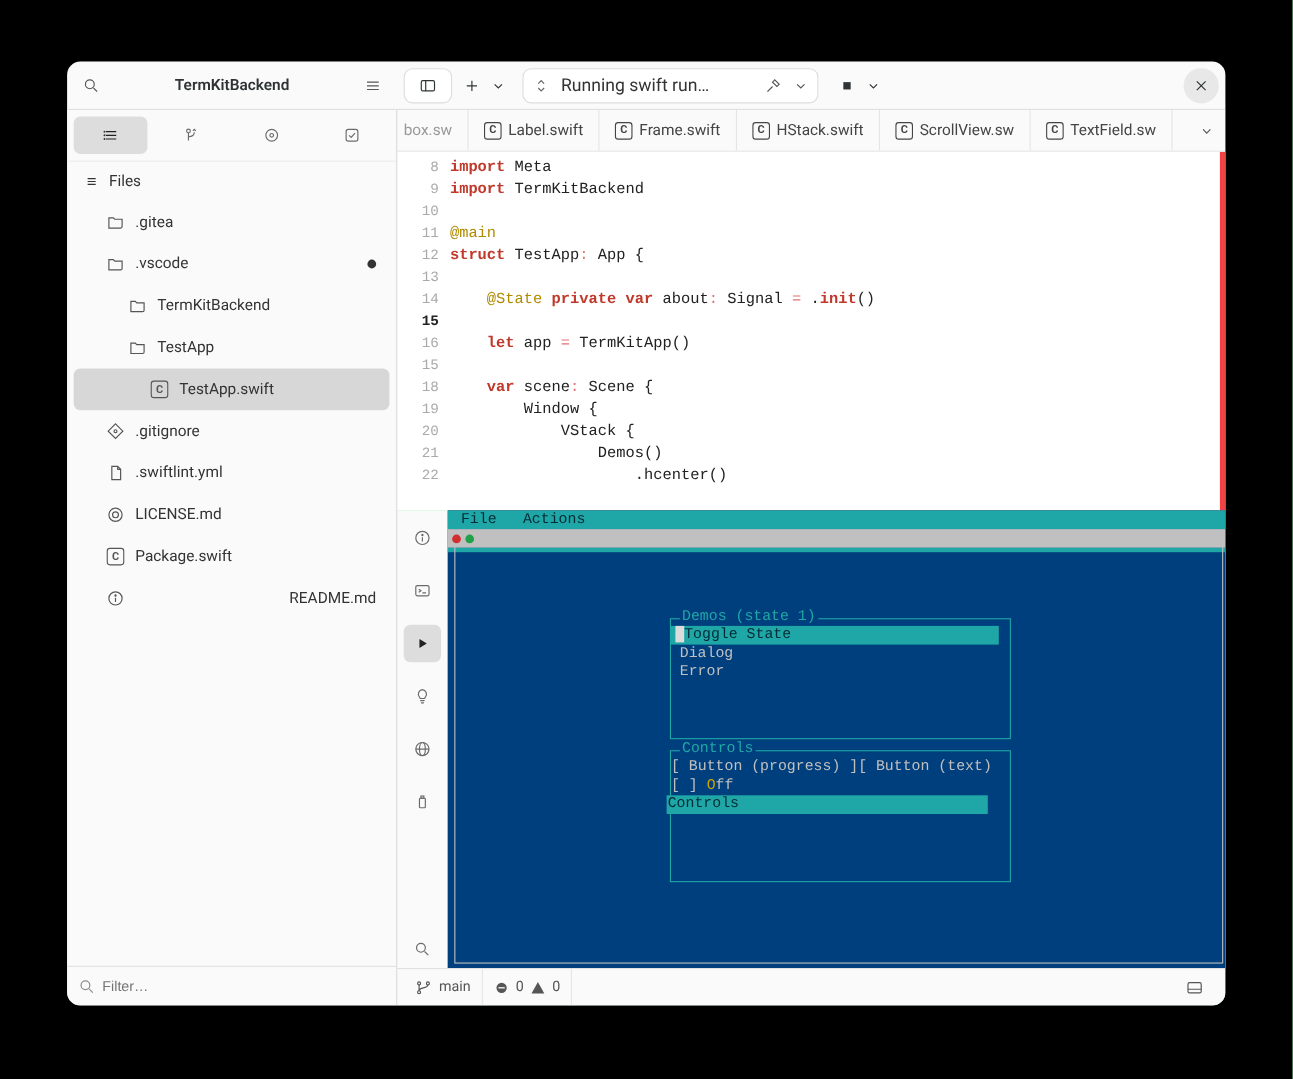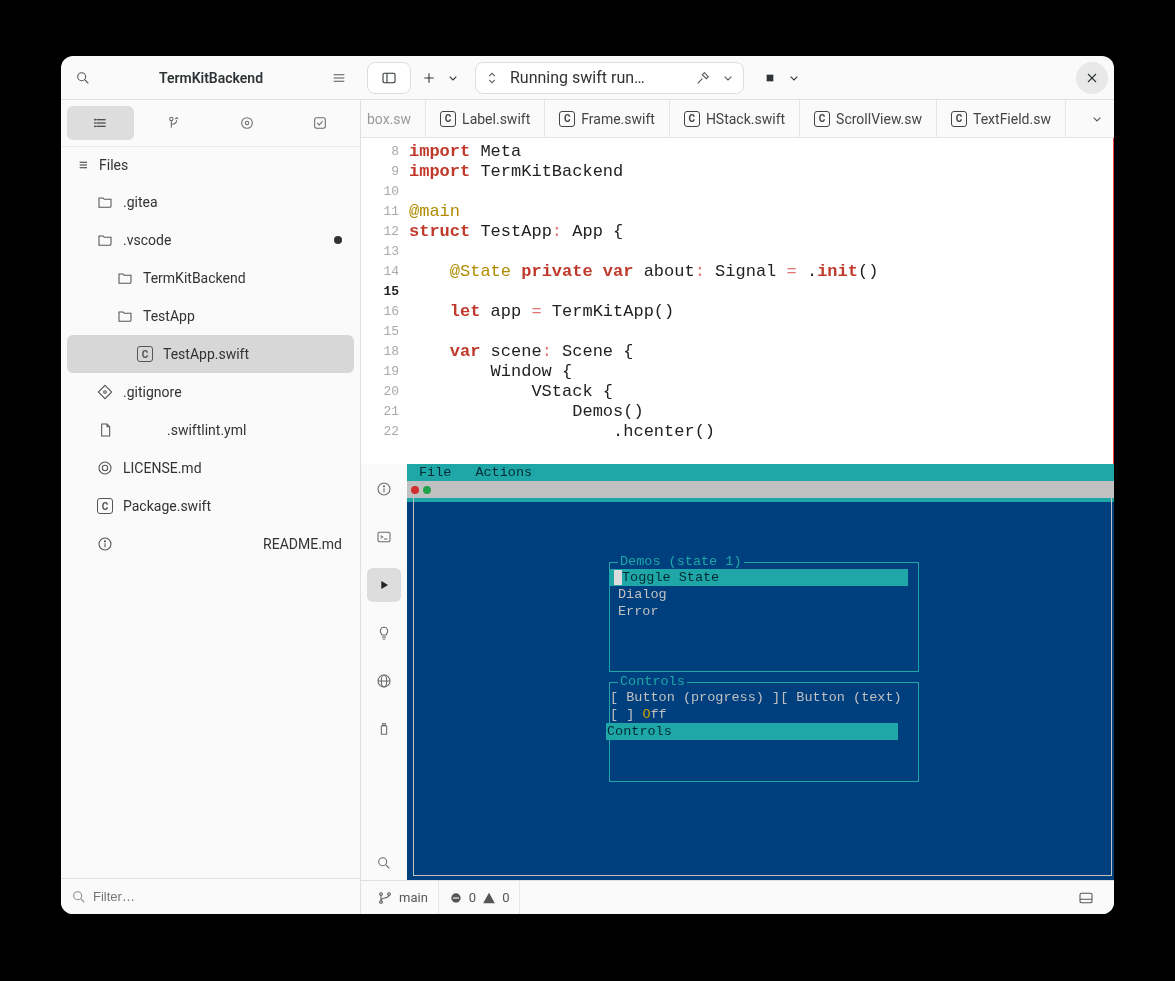--- a/index.html
+++ b/index.html
@@ -105,22 +105,22 @@
   }
 
   .editor-area {
     flex:1; display:flex; overflow:hidden; background:#fff; position:relative;
     font-family:"SFMono-Regular",Consolas,"Liberation Mono",Menlo,monospace;
   }
   .code-scroll { flex:1; display:flex; }
   .gutters { width:48px; text-align:right; color:#aaa; padding:4px 10px 4px 0; font-size:13px; line-height:20px; }
   .gutters .cur { color:#222; font-weight:600; }
   .code {
-    flex:1; padding:4px 0; font-size:17px; line-height:20px; white-space:pre; color:#222;
-    border-right:1px solid #ef4444;
+    flex:1; padding:4px 0; font-size:14px; line-height:20px; white-space:pre; color:#222;
+    border-right:5px solid #ef4444;
   }
   .k-red   { color:#c0392b; font-weight:600; }
   .k-at    { color:#b08b00; }
   .k-lightred { color:#e57373; }
 
   .terminal-wrap { display:flex; height:416px; border-top:0; }
   .term-rail {
     width:46px; background:#fafafa; border-right:0 solid #e0e0e0;
     display:flex; flex-direction:column; align-items:center; padding-top:8px; gap:14px;
     color:#6a6a6a;
@@ -349,21 +349,21 @@
           </div>
           <div class="tree-row" style="padding-left: 28px;">
             <span class="tree-icon">
               <svg class="ico" viewBox="0 0 24 24">
                 <path d="M12 2l10 10-10 10L2 12z"></path>
                 <circle cx="12" cy="12" r="2"></circle>
               </svg>
             </span>
             <span class="tree-label">.gitignore</span>
           </div>
-          <div class="tree-row" style="padding-left: 28px; gap: 44px;">
+          <div class="tree-row" style="padding-left: 28px;">
             <span class="tree-icon">
               <svg class="ico" viewBox="0 0 24 24">
                 <path d="M7 3h8l4 4v14H7z"></path>
                 <path d="M15 3v4h4"></path>
               </svg>
             </span>
             <span class="tree-label">.swiftlint.yml</span>
           </div>
           <div class="tree-row" style="padding-left: 28px;">
             <span class="tree-icon">
@@ -525,21 +525,21 @@
 
             <div class="frame" style="left:196px; top:60px; width:310px; height:110px;">
               <div class="frame-title">Demos (state 1)</div>
               <div id="demos-rows">
                   <div class="frame-row selected" style="position: absolute; left: 0px; right: 10px; top: 6px;"><span class="cursor-block"></span><span>Toggle State</span></div>
                   <div class="frame-row" style="position: absolute; left: 4px; top: 23px;"><span>Dialog</span></div>
                   <div class="frame-row" style="position: absolute; left: 4px; top: 40px;"><span>Error</span></div>
                 </div>
             </div>
 
-            <div class="frame" style="left:196px; top:180px; width:310px; height:100px;">
+            <div class="frame" style="left:196px; top:180px; width:310px; height:120px;">
               <div class="frame-title">Controls</div>
               <div class="frame-row" style="position:absolute;left:-4px;top:6px;white-space:nowrap">[ Button (progress) ][ Button (text)</div>
               <div class="frame-row" style="position:absolute;left:-4px;top:23px">
                 <span>[ ] </span><span class="yellow0">O</span><span>ff</span>
               </div>
               <div style="position:absolute;left:-4px;top:40px;white-space:nowrap">
                 <span class="ctrl-sel" style="width:292px">Controls</span>
               </div>
             </div>
 

